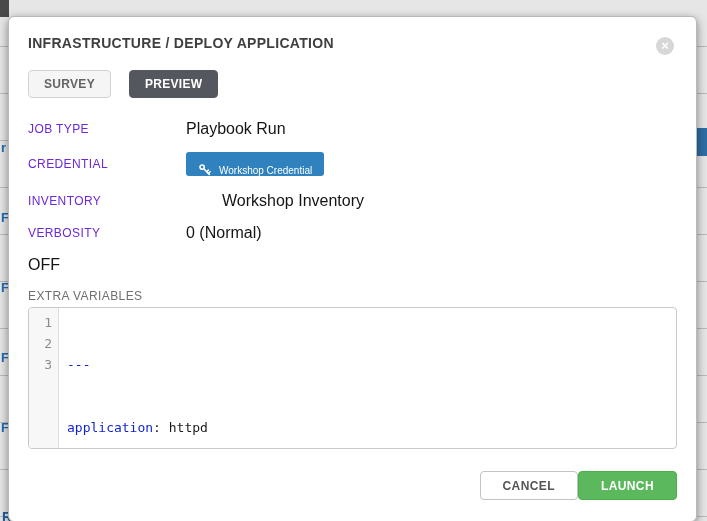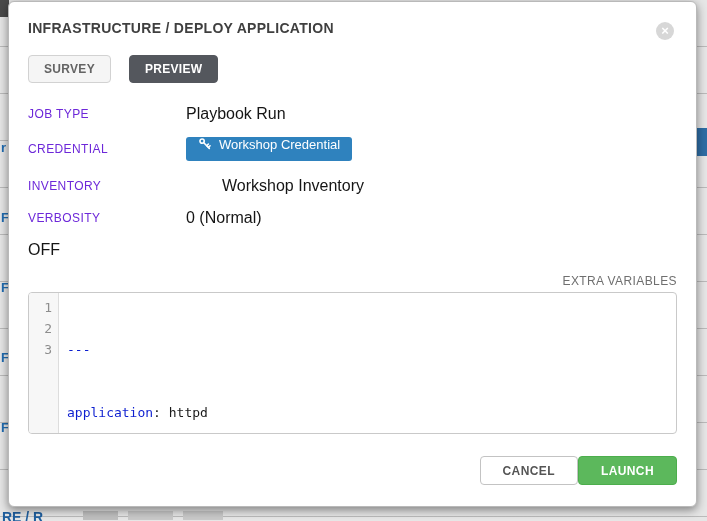--- a/index.html
+++ b/index.html
@@ -38,21 +38,21 @@
   }
   .backdrop-bottom .dim-extra {
     display: inline-block; margin-left: 40px; width: 140px; height: 9px;
     background: linear-gradient(to right, #bfbfbf 0 35px, transparent 35px 45px,
       #c9c9c9 45px 90px, transparent 90px 100px, #c9c9c9 100px 140px);
     vertical-align: top; margin-top: 2px;
   }
 
   
   .modal {
-    position: absolute; left: 8px; top: 1px; width: 689px; height: 506px;
+    position: absolute; left: 8px; top: 16px; width: 689px; height: 506px;
     background: #ffffff; border: 1px solid #b9b9b9; border-radius: 6px;
     box-shadow: 0 3px 10px rgba(0,0,0,.45);
     padding: 18px 19px; display: flex; flex-direction: column;
   }
   .modal-title {
     font-size: 14px; font-weight: bold; color: #3f3f3f; letter-spacing: .3px;
   }
   .close-btn {
     position: absolute; top: 20px; right: 22px; width: 18px; height: 18px;
     border-radius: 50%; background: #d7d7d7; color: #ffffff;
@@ -77,28 +77,28 @@
     letter-spacing: .4px;
   }
   .field-value { font-size: 16px; color: #151515; }
   .row-jobtype   { margin-top: 23px; height: 15px; }
   .row-cred      { margin-top: 16px; height: 24px; }
   .row-inventory { margin-top: 17px; height: 15px; gap: 36px; }
   .row-verbosity { margin-top: 17px; height: 15px; }
   .row-changes   { margin-top: 17px; height: 15px; }
 
   .cred-badge {
-    display: inline-flex; align-items: flex-start; gap: 8px;
+    display: inline-flex; align-items: flex-end; gap: 8px;
     background: #2f82be; color: #ffffff; border-radius: 3px;
-    height: 24px; padding: 0 12px; font-size: 13px; cursor: pointer;
+    height: 24px; padding: 0 12px; font-size: 10px; cursor: pointer;
   }
   .key-icon { display: inline-flex; }
 
   
-  .ev-label { margin-top: 17px; font-size: 12px; color: #6f6f6f; letter-spacing: .4px; text-align: right; }
+  .ev-label { margin-top: 17px; font-size: 12px; color: #6f6f6f; letter-spacing: .4px; }
   .editor {
     margin-top: 4px; height: 142px; border: 1px solid #c9c9c9; border-radius: 4px;
     display: flex; overflow: hidden; background: #ffffff;
     font-family: "DejaVu Sans Mono", monospace; font-size: 13px; line-height: 21px;
     cursor: text;
   }
   .gutter {
     width: 30px; flex: 0 0 30px; background: #f7f7f7; border-right: 1px solid #dddddd;
     text-align: right; padding: 4px 6px 0 0; color: #8d8d8d;
   }

